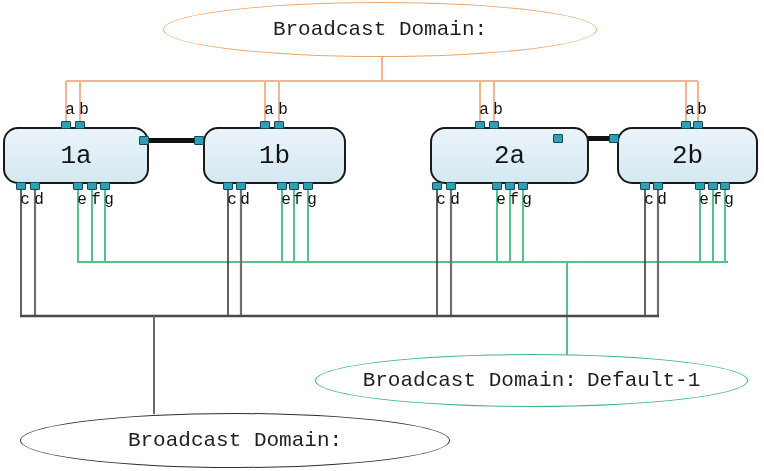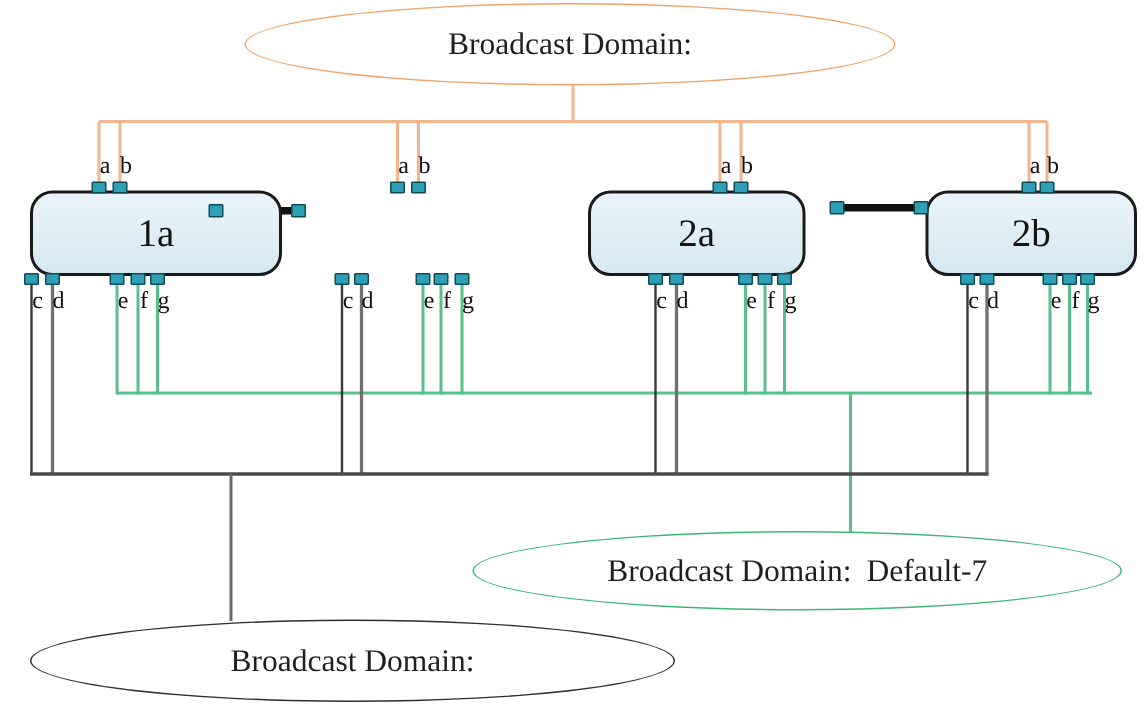--- a/index.html
+++ b/index.html
@@ -1,18 +1,18 @@
 <!DOCTYPE html>
 <html><head>
 <meta charset="utf-8">
 <style>
   html,body{margin:0;padding:0;background:#ffffff;}
   .canvas{
     position:relative;width:764px;height:471px;background:#ffffff;
-    font-family:Liberation Serif, serif;overflow:hidden;
+    font-family:Liberation Mono, monospace;overflow:hidden;
   }
   svg.wires{position:absolute;left:0;top:0;z-index:0;}
   .ellipse{
     position:absolute;border-radius:50%;background:#ffffff;z-index:1;
     display:flex;align-items:center;justify-content:center;gap:10px;
     font-size:21px;color:#1f1f1f;box-sizing:border-box;white-space:nowrap;
   }
   .ellipse.cluster {left:163px;top:2px;  width:434px;height:55px;border:1.5px solid #F0A467;}
   .ellipse.default1{left:315px;top:354px;width:433px;height:53px;border:1.5px solid #3CB878;}
   .ellipse.default {left:20px; top:413px;width:430px;height:55px;border:1.5px solid #2F2F2F;}
@@ -84,30 +84,33 @@
         <line x1="147" y1="140.5" x2="197" y2="140.5" stroke="#111111" stroke-width="5"></line>
         <line x1="562" y1="138.5" x2="611" y2="138.5" stroke="#111111" stroke-width="5"></line>
       </g>
   </svg>
 
   <div class="ellipse cluster">
     <span>Broadcast Domain:</span>
   </div>
   <div class="ellipse default1">
     <span>Broadcast Domain:</span>
-    <span>Default-7</span>
+    <span>Default-1</span>
   </div>
   <div class="ellipse default">
     <span>Broadcast Domain:</span>
   </div>
 
-  <div class="node" style="left:20px;width:168px">
+  <div class="node" style="left:3px;width:146px">
     <span>1a</span>
   </div>
-  <div class="node" style="left:392px;width:145px">
+  <div class="node" style="left:203px;width:143px">
+    <span>1b</span>
+  </div>
+  <div class="node" style="left:430px;width:159px">
     <span>2a</span>
   </div>
   <div class="node" style="left:617px;width:141px">
     <span>2b</span>
   </div>
 
   <div class="ha-square" style="left:139px;top:136px"></div>
   <div class="ha-square" style="left:194px;top:136px"></div>
   <div class="ha-square" style="left:553px;top:134px"></div>
   <div class="ha-square" style="left:609px;top:134px"></div>

